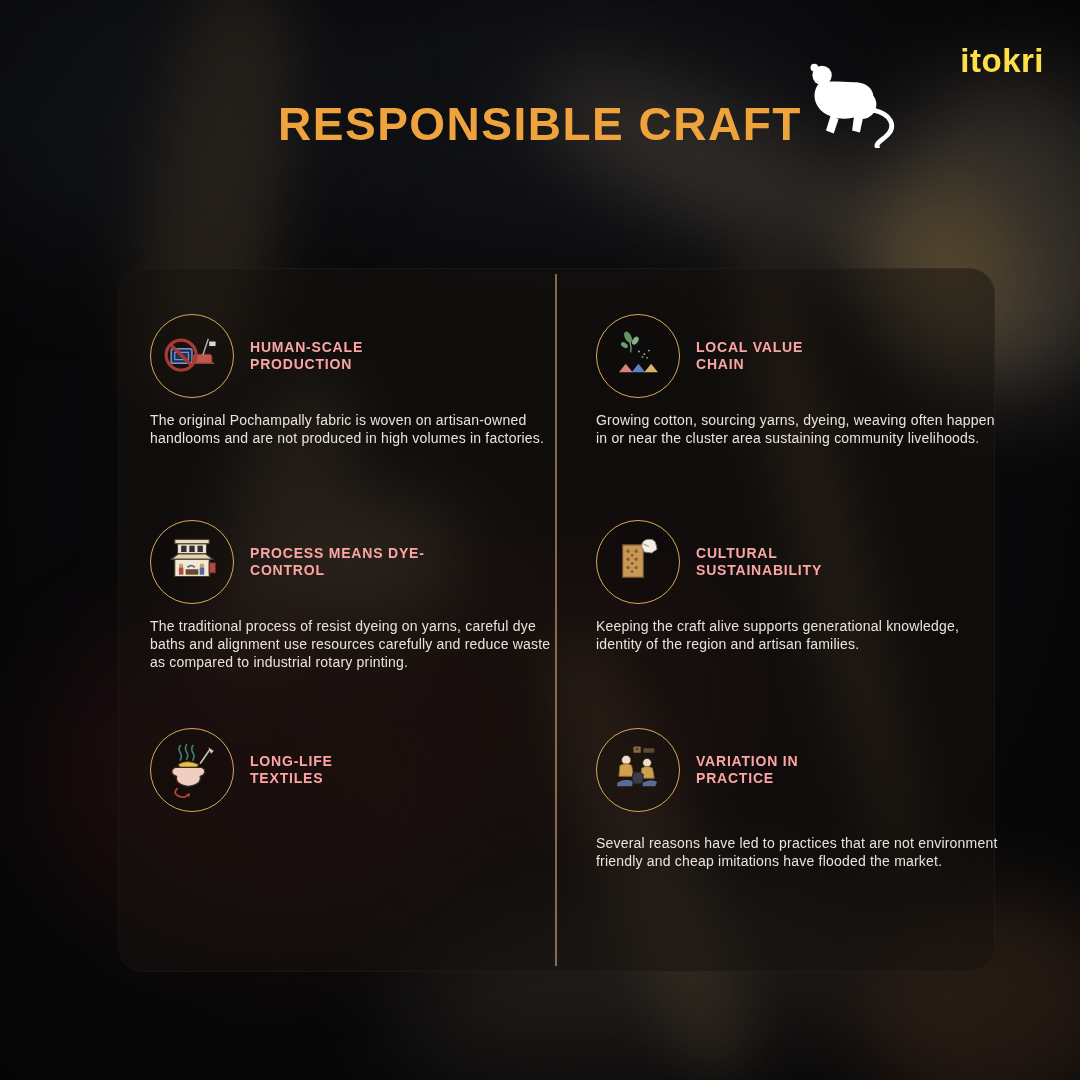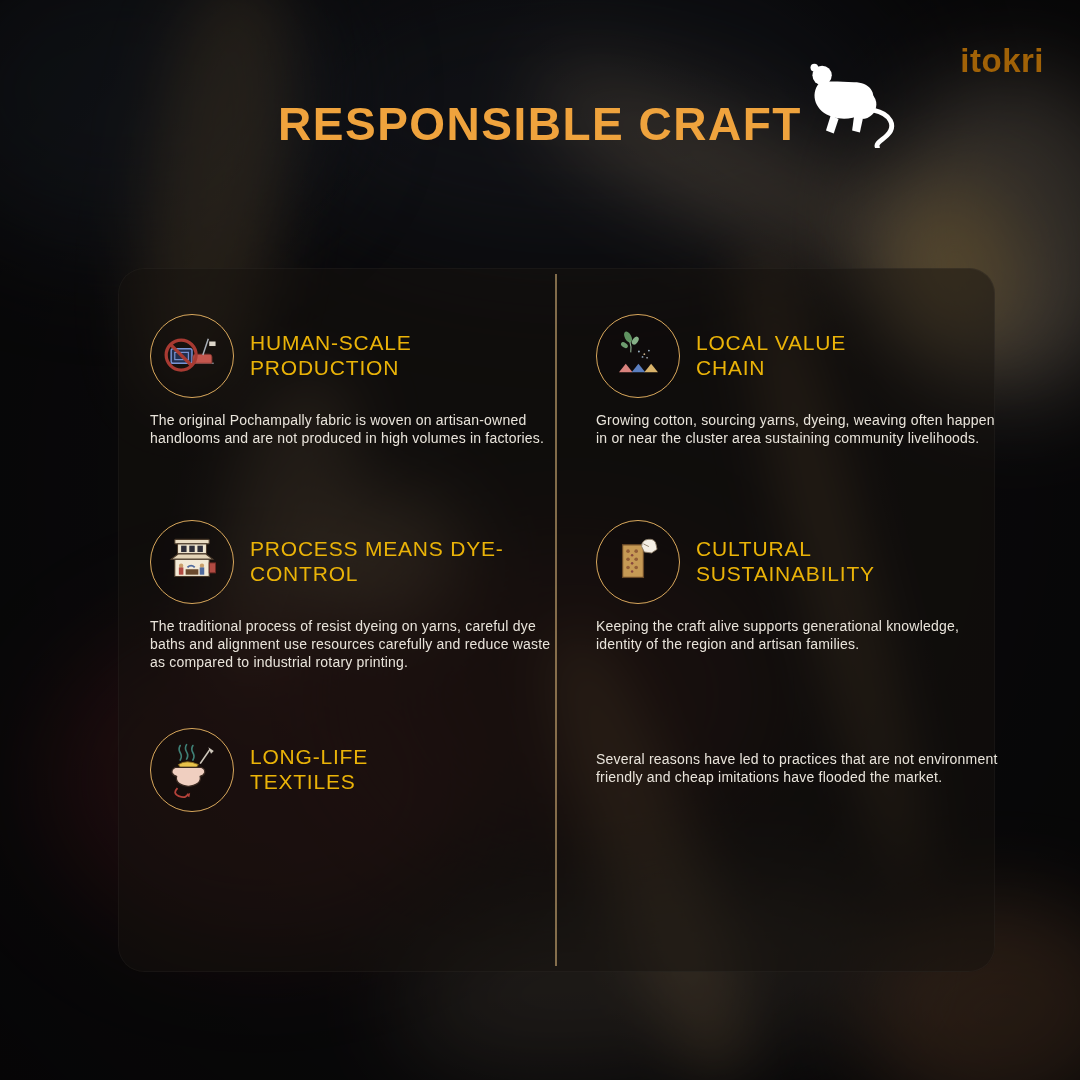--- a/index.html
+++ b/index.html
@@ -23,37 +23,37 @@
   .b-mustard{left:890px;top:180px;width:130px;height:170px;background:#a5823c;opacity:.5;filter:blur(40px);}
   .b-pole1{left:800px;top:250px;width:70px;height:640px;background:#6b5236;opacity:.5;transform:rotate(-14deg);filter:blur(26px);border-radius:40%;}
   .b-pole2{left:600px;top:620px;width:95px;height:470px;background:#7a5f3e;opacity:.45;transform:rotate(-20deg);filter:blur(28px);border-radius:40%;}
   .b-hands{left:860px;top:900px;width:280px;height:220px;background:#6e4a31;opacity:.7;filter:blur(42px);}
   .b-roll{left:400px;top:890px;width:500px;height:180px;background:#6e6050;opacity:.35;transform:rotate(-7deg);filter:blur(48px);border-radius:40%;}
   .vignette{position:absolute;inset:0;background:radial-gradient(ellipse at 50% 45%, rgba(0,0,0,0) 40%, rgba(0,0,0,0.5) 100%);}
   .mute{position:absolute;inset:0;background:rgba(8,7,8,0.28);}
   
   .title{position:absolute;top:94px;left:0;width:1080px;text-align:center;
     color:#EFA33D;font-weight:bold;font-size:46px;line-height:1.32;letter-spacing:1.5px;z-index:5;}
-  .logo{position:absolute;top:42px;right:36px;color:#a16207;font-weight:bold;
+  .logo{position:absolute;top:42px;right:36px;color:#fde047;font-weight:bold;
     font-size:33px;letter-spacing:.5px;z-index:6;}
   .mascot{position:absolute;left:797px;top:56px;z-index:6;}
   
   .panel{position:absolute;left:118px;top:268px;width:877px;height:704px;
     background:rgba(22,18,14,0.5);border-radius:26px;z-index:4;
     box-shadow:inset 0 0 0 1px rgba(255,255,255,0.035);}
   .divider{position:absolute;left:437px;top:6px;bottom:6px;width:2px;
     background:rgba(205,170,115,0.6);}
   .cell{position:absolute;width:408px;}
   .c1{left:32px;} .c2{left:478px;}
   .r1{top:46px;} .r2{top:252px;} .r3{top:460px;}
   .cell-head{display:flex;align-items:center;gap:16px;}
   .icon-ring{width:84px;height:84px;flex:0 0 84px;border:1.6px solid #D9A85C;
     border-radius:50%;display:flex;align-items:center;justify-content:center;
     background:rgba(10,8,6,0.25);box-sizing:border-box;}
-  .cell-title{color:#eab308;font-weight:normal;font-size:21px;line-height:1.18;
+  .cell-title{color:#fca5a5;font-weight:bold;font-size:14px;line-height:1.18;
     letter-spacing:.8px;}
   .cell-title span{display:block;}
   .cell-body{margin-top:13px;color:#E9E4DB;font-size:14px;line-height:1.29;
     letter-spacing:.2px;}
   .r3 .cell-body{margin-top:22px;}
 </style>
 </head>
 <body>
 
 <div class="canvas">
@@ -222,17 +222,37 @@
           </svg>
         </div>
         <div class="cell-title">
           <span>LONG-LIFE</span>
           <span>TEXTILES</span>
         </div>
       </div>
     </div>
 
     <div class="cell c2 r3">
+      <div class="cell-head">
+        <div class="icon-ring">
+          <svg viewBox="0 0 64 64" width="58" height="58" aria-hidden="true">
+            <rect x="27" y="6" width="8" height="7" rx="1" fill="#8a6a42"></rect>
+            <rect x="38" y="8" width="12" height="5" rx="1" fill="#5a4a36"></rect>
+            <circle cx="31" cy="9" r="1.2" fill="#3a2e20"></circle>
+            <circle cx="19" cy="21" r="5.2" fill="#f0ddc8" stroke="#3a2a22" stroke-width="1"></circle>
+            <path d="M12 27 q7 -4 13 0 l2 12 h-16 z" fill="#cfa050" stroke="#8a6a2e" stroke-width="1"></path>
+            <path d="M9 46 q10 -6 18 -1 l-2 5 h-16 z" fill="#5a6c94"></path>
+            <circle cx="42" cy="24" r="4.8" fill="#f0ddc8" stroke="#3a2a22" stroke-width="1"></circle>
+            <path d="M36 30 q6 -4 12 0 l2 11 h-15 z" fill="#cfa050" stroke="#8a6a2e" stroke-width="1"></path>
+            <path d="M37 46 q9 -5 16 -1 l-2 5 h-14 z" fill="#5a6c94"></path>
+            <path d="M26 36 q6 -4 12 1 l-1 9 q-6 3 -11 0 z" fill="#3c3c46" stroke="#23232b" stroke-width="1"></path>
+          </svg>
+        </div>
+        <div class="cell-title">
+          <span>VARIATION IN</span>
+          <span>PRACTICE</span>
+        </div>
+      </div>
       <div class="cell-body">Several reasons have led to practices that are not environment friendly and cheap imitations have flooded the market.</div>
     </div>
 
   </div>
 </div>
 
 </body></html>

